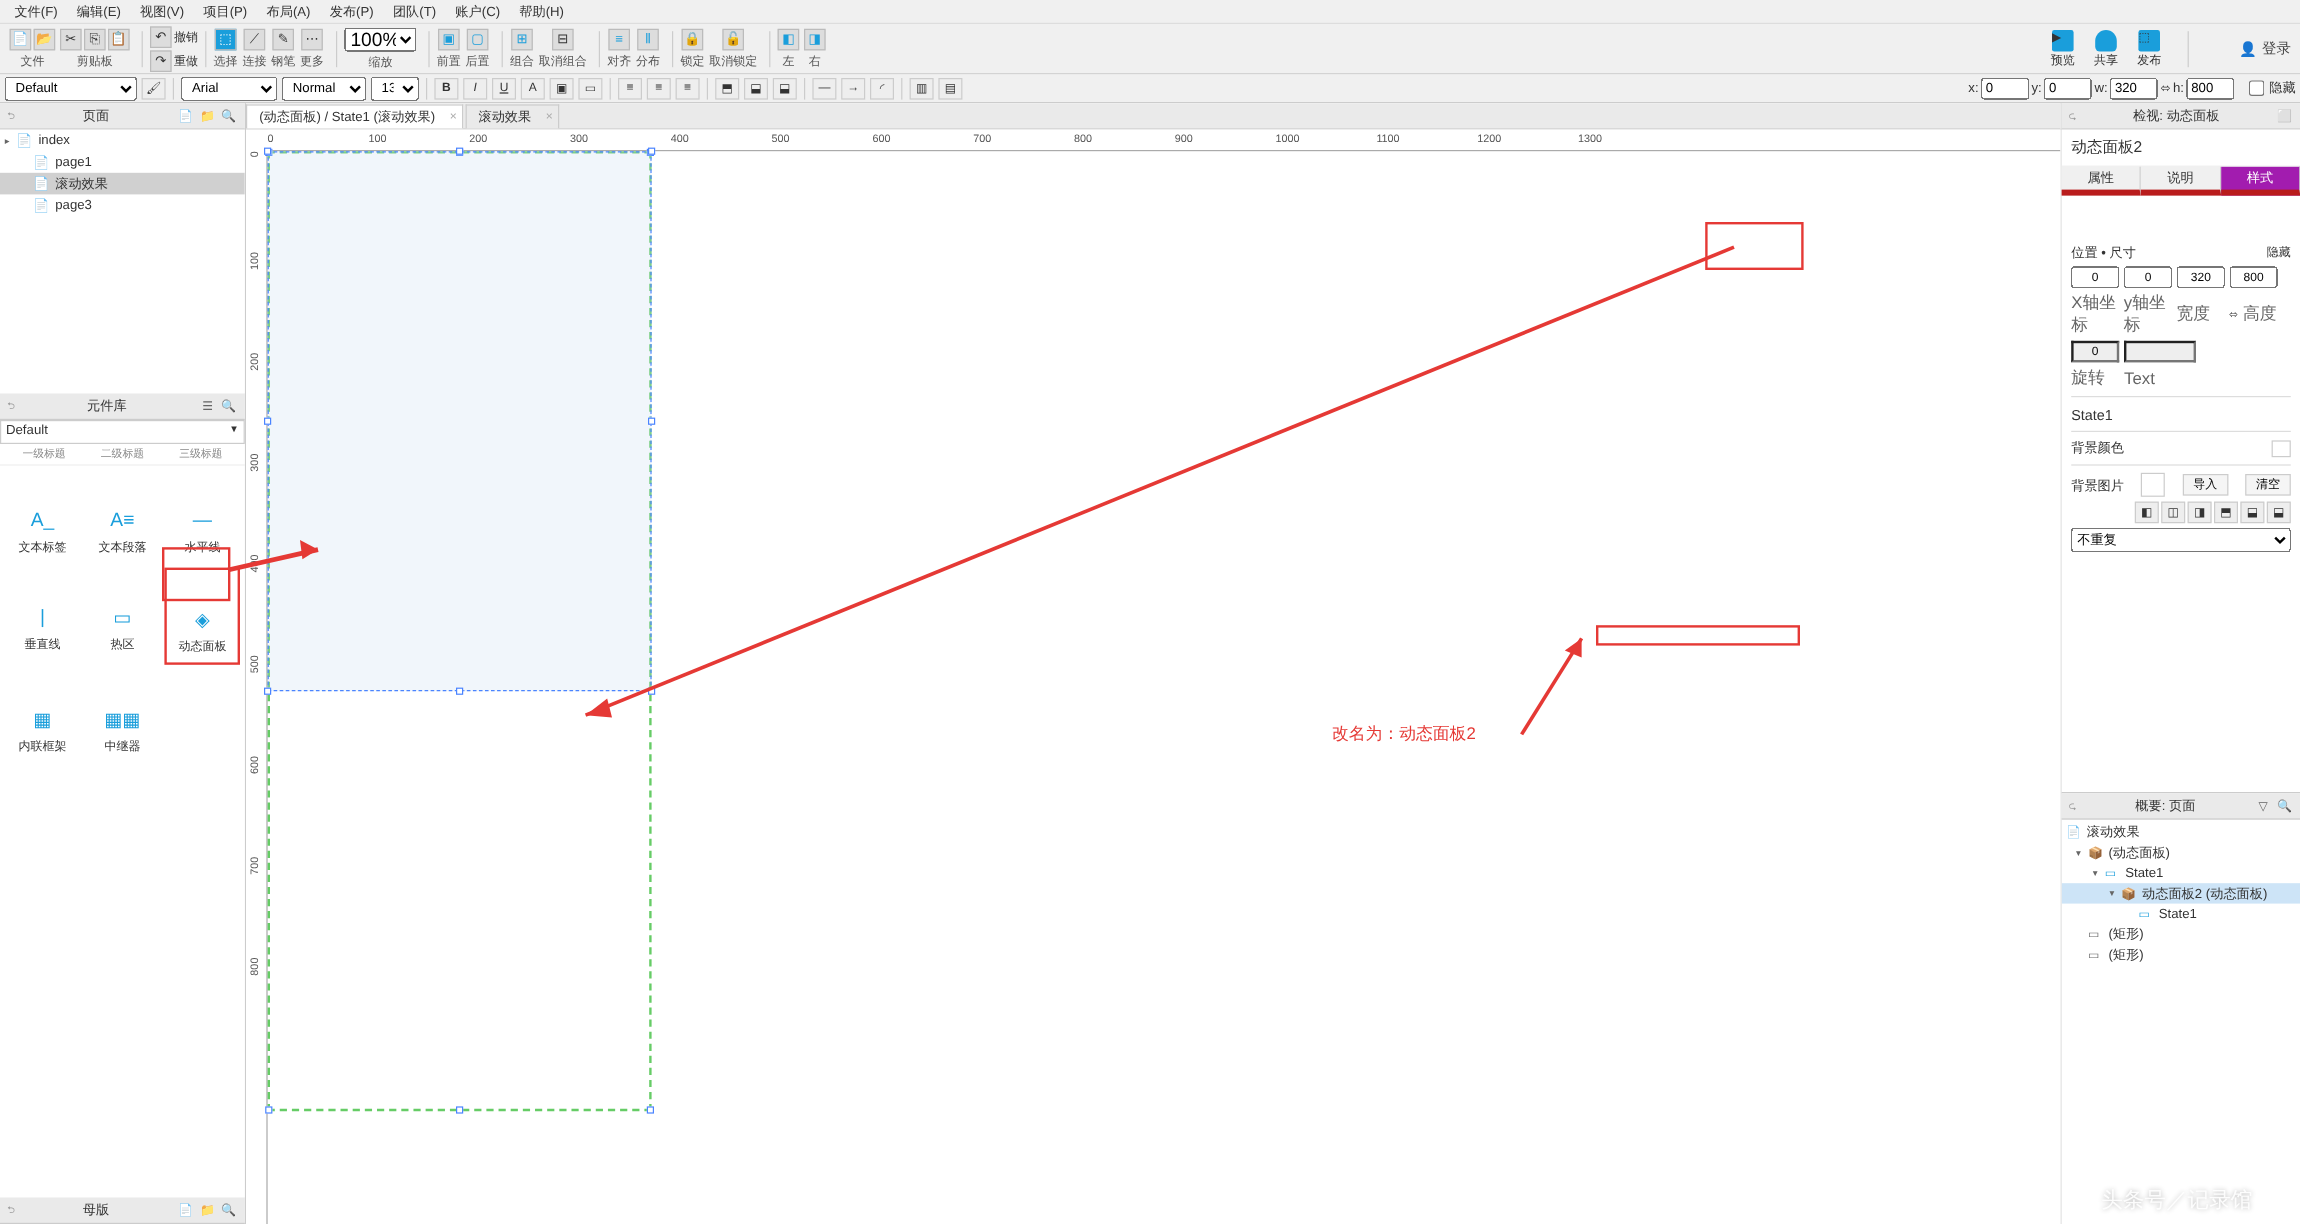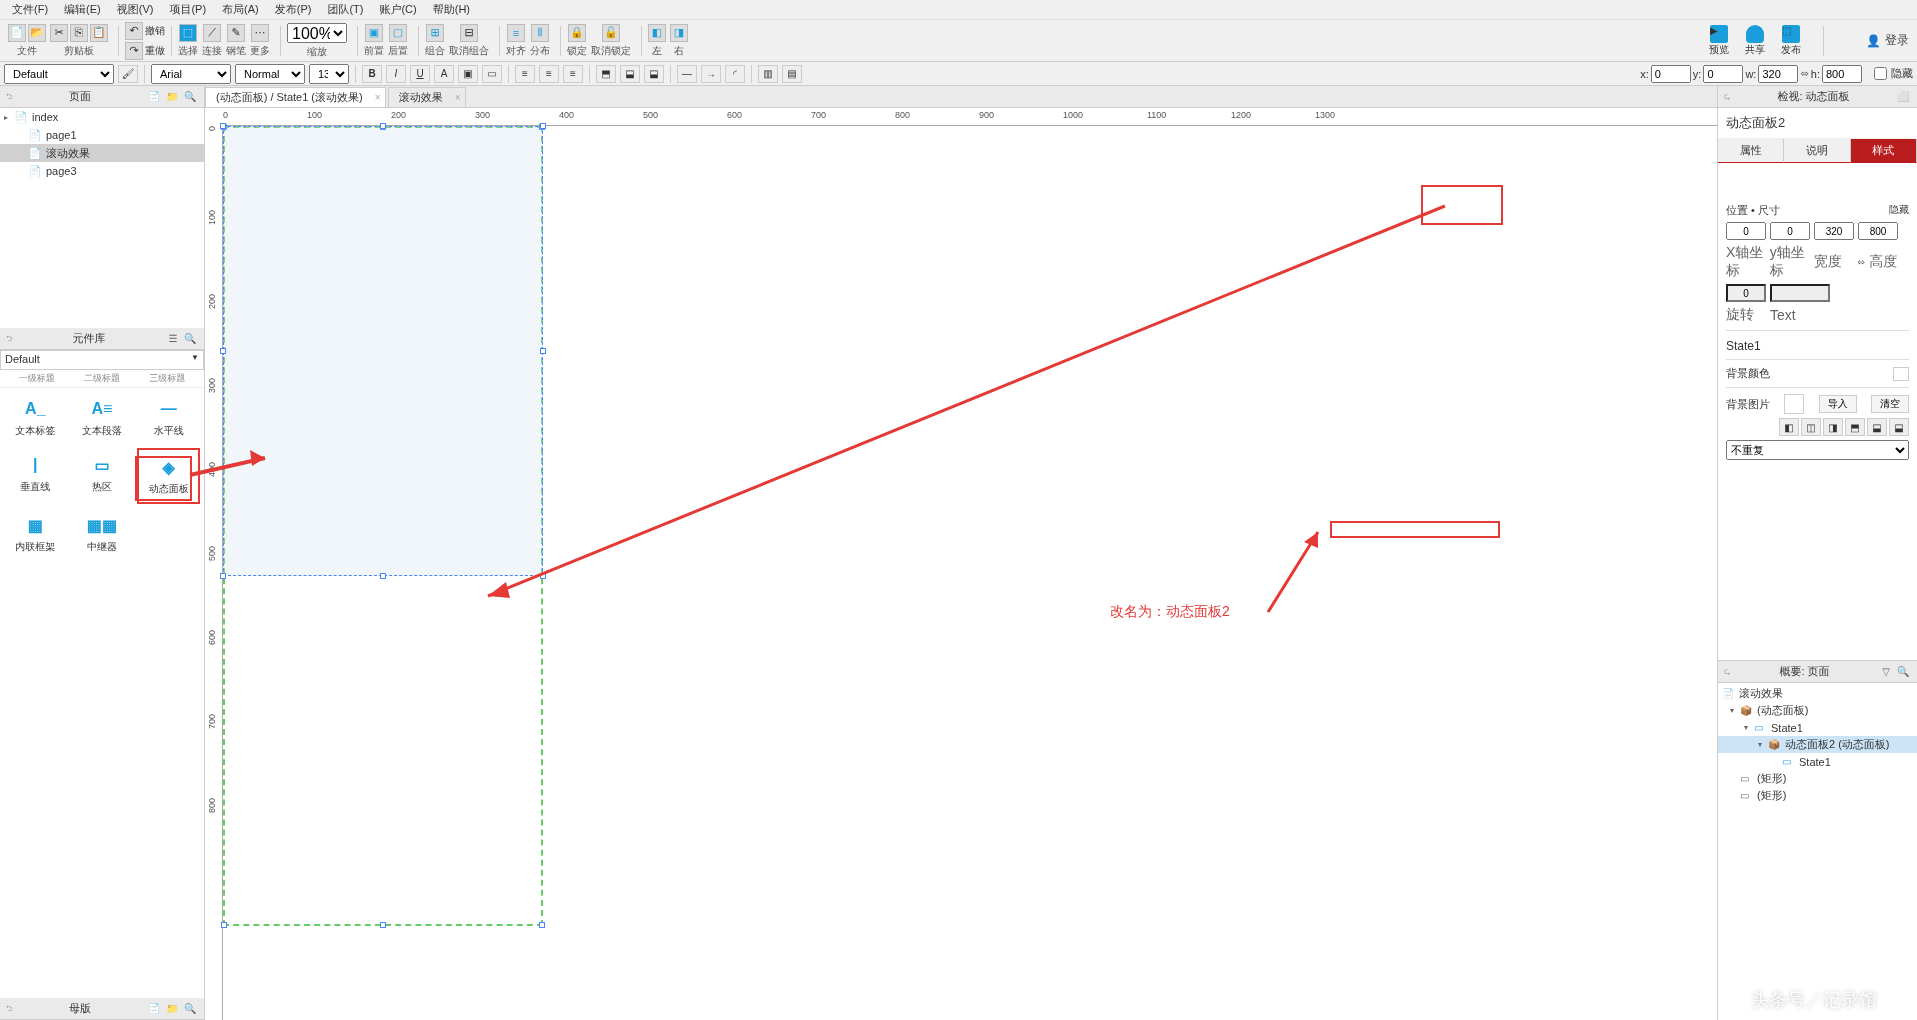--- a/index.html
+++ b/index.html
@@ -48,21 +48,21 @@
     .tree-item .indent { display: inline-block; }
     .tree-item .arrow { width: 10px; font-size: 8px; color: #666; }
     .tree-item .ficon { width: 14px; margin-right: 4px; }
     
     .widgets-panel { flex: 1; background: #fff; display: flex; flex-direction: column; }
     .widget-default { height: 20px; border: 1px solid #ccc; padding: 2px 4px; font-size: 11px; position: relative; }
     .widget-default::after { content: '▼'; position: absolute; right: 4px; font-size: 8px; }
     .widgets-grid { display: grid; grid-template-columns: repeat(3, 1fr); gap: 4px; padding: 4px; overflow: auto; }
     .widget-item { display: flex; flex-direction: column; align-items: center; padding: 6px 2px; cursor: pointer; }
     .widget-item.highlighted { border: 2px solid #e53935; }
-    .widget-icon { width: 32px; height: 22px; display: flex; align-items: center; justify-content: center; color: #1a9edb; font-size: 16px; font-weight: bold; }
+    .widget-icon { width: 32px; height: 22px; display: flex; align-items: center; justify-content: center; color: #1a9edb; font-size: 16px; font-weight: normal; margin-top: 25px; }
     .widget-name { font-size: 10px; margin-top: 4px; }
     
     .master-panel { height: 22px; }
     
     
     .canvas-area { flex: 1; display: flex; flex-direction: column; background: #fff; position: relative; }
     .tabs-bar { height: 22px; background: #eaeaea; display: flex; align-items: center; border-bottom: 1px solid #ccc; }
     .tab { height: 20px; padding: 0 22px 0 10px; background: #fff; border: 1px solid #ccc; border-bottom: none; display: flex; align-items: center; font-size: 11px; margin-right: 2px; position: relative; cursor: pointer; }
     .tab.inactive { background: #eaeaea; }
     .tab .close { position: absolute; right: 4px; font-size: 10px; color: #aaa; }
@@ -79,22 +79,22 @@
     .dyn-panel-inner { position: absolute; top: 0; left: 0; width: 320px; height: 450px; border: 1px dashed #4a84ff; background: rgba(200,220,240,0.25); }
     .sel-handle { position: absolute; width: 6px; height: 6px; background: #fff; border: 1px solid #4a84ff; }
     .annotation-text { position: absolute; color: #e53935; font-size: 14px; }
     .red-box { position: absolute; border: 2px solid #e53935; pointer-events: none; }
     
     
     .right-pane { width: 200px; display: flex; flex-direction: column; background: #f5f5f5; border-left: 1px solid #ccc; }
     .inspector { flex: 1; background: #fff; display: flex; flex-direction: column; }
     .inspector-title { padding: 6px 8px; font-size: 13px; font-weight: normal; border-bottom: 1px solid #eee; }
     .inspector-tabs { display: flex; height: 24px; }
-    .inspector-tab { flex: 1; display: flex; align-items: center; justify-content: center; font-size: 11px; background: #f0f0f0; cursor: pointer; border-bottom: 1px solid #b91c1c; border-right: 1px solid #ccc; }
-    .inspector-tab.active { background: #b91c1c; color: #fff; font-family: Liberation Serif, serif; }
+    .inspector-tab { flex: 1; display: flex; align-items: center; justify-content: center; font-size: 11px; background: #f0f0f0; cursor: pointer; border-bottom: 5px solid #b91c1c; border-right: 1px solid #ccc; }
+    .inspector-tab.active { background: #a21caf; color: #fff; font-family: Liberation Serif, serif; }
     .inspector-body { padding: 8px; font-size: 11px; margin-top: 32px; }
     .prop-section-title { margin-bottom: 4px; }
     .prop-row { display: flex; gap: 4px; margin-bottom: 4px; align-items: center; }
     .prop-input { width: 40px; height: 18px; font-size: 10px; text-align: center; }
     .prop-label { font-size: 14px; color: #666; width: 40px; text-align: left; }
     .prop-btn { height: 18px; padding: 0 8px; font-size: 10px; border: 1px solid #ccc; background: #f5f5f5; cursor: pointer; }
     .prop-sel { width: 100%; height: 20px; font-size: 11px; }
     .state-title { margin: 8px 0 4px; font-size: 12px; }
     .prop-divider { height: 1px; background: #ddd; margin: 6px 0; }
     

